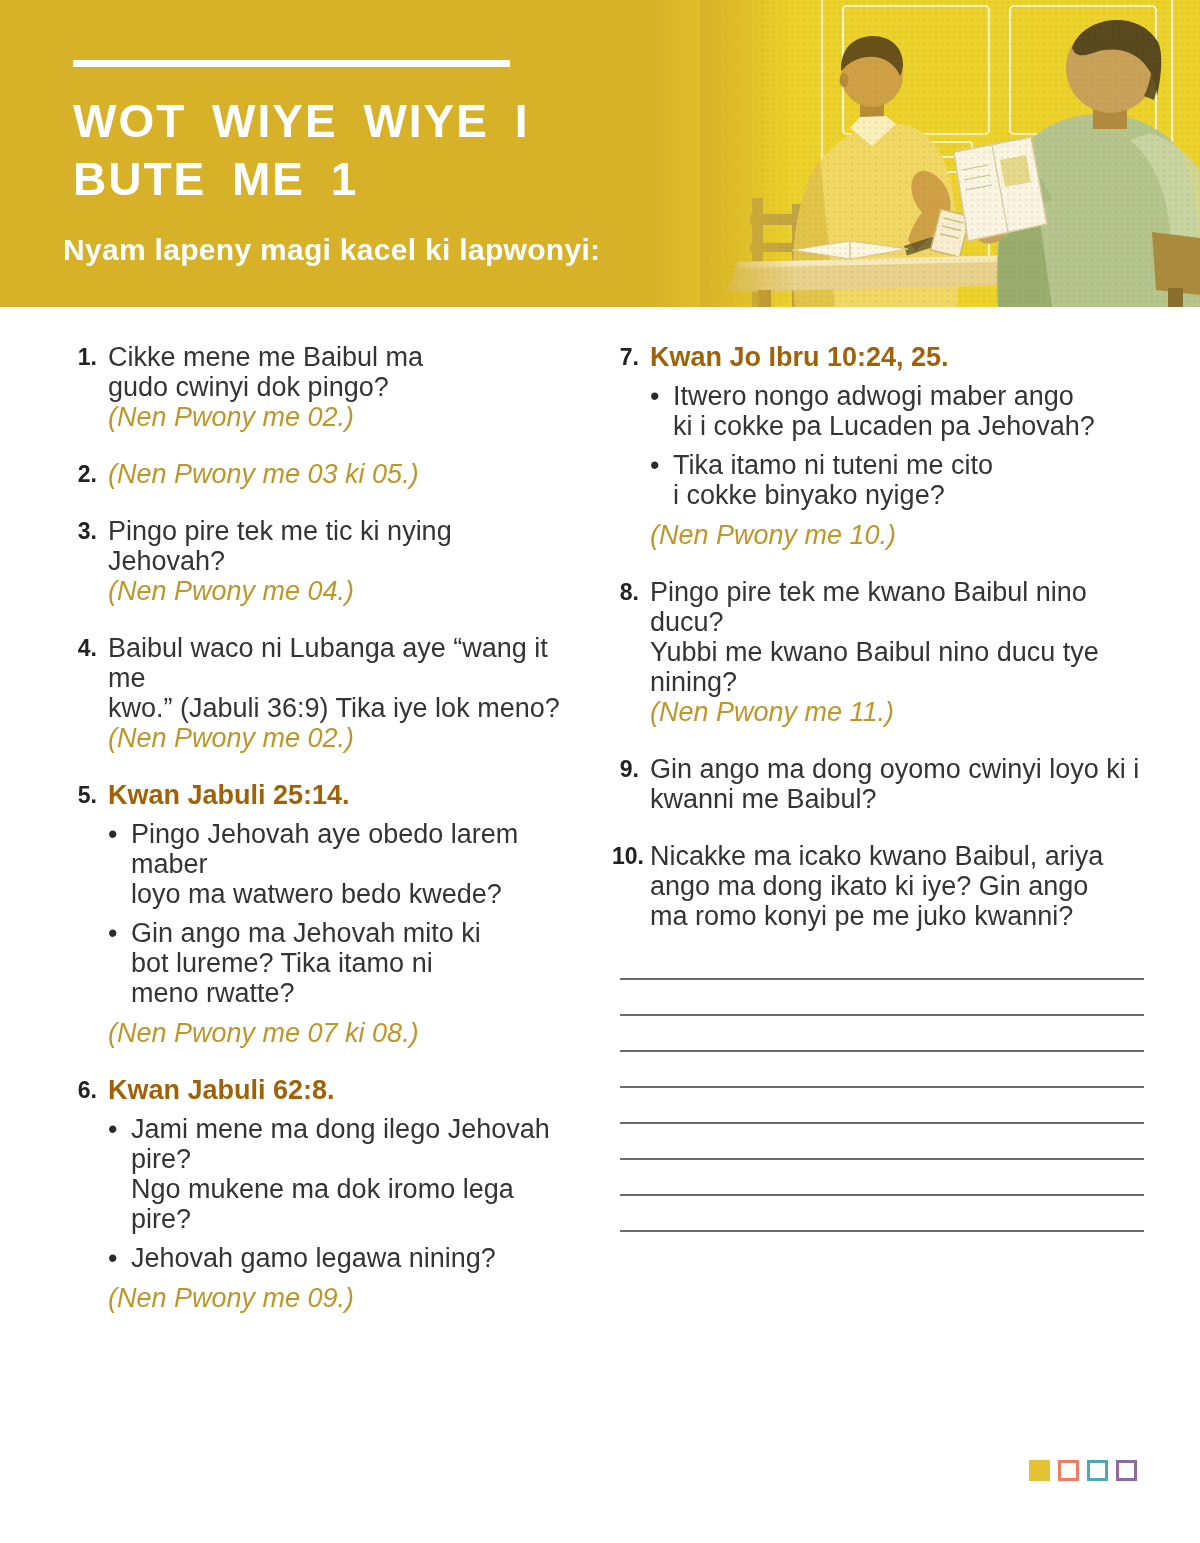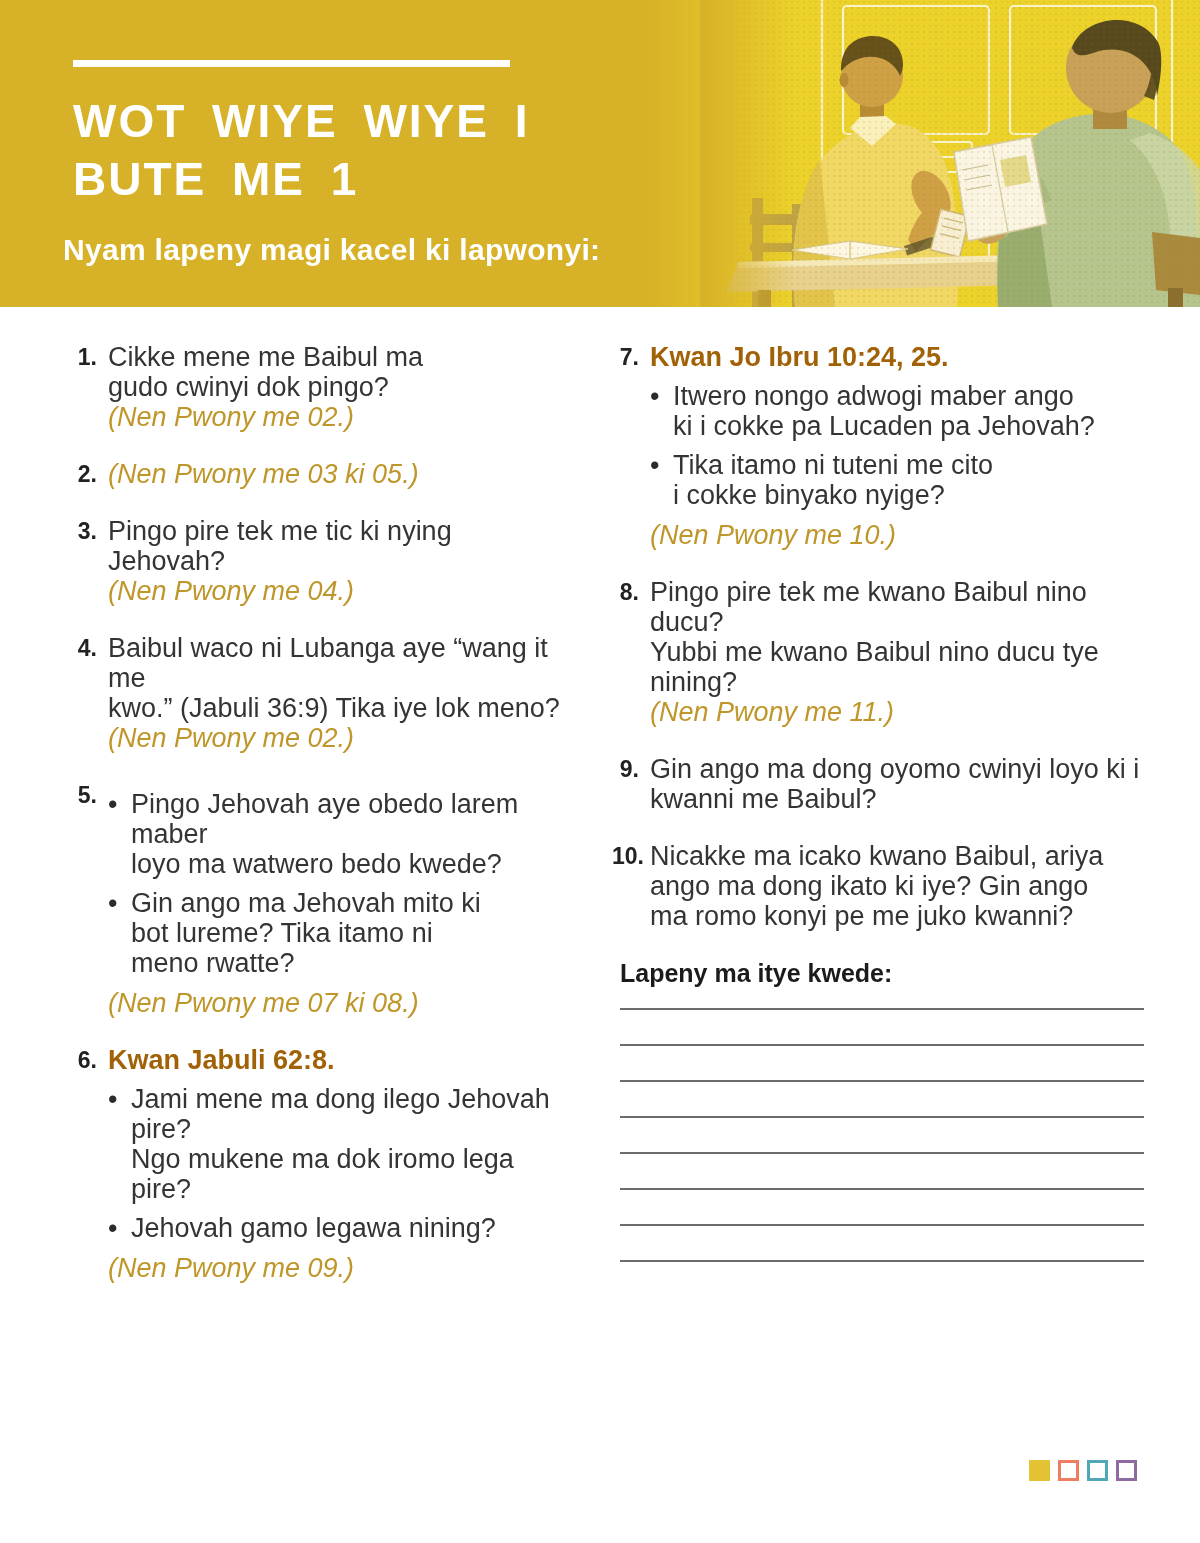--- a/index.html
+++ b/index.html
@@ -178,20 +178,21 @@
         <div class="q-num">4.</div>
         <div class="q-body">
           <div class="q-lead">Baibul waco ni Lubanga aye “wang it me
 kwo.” (Jabuli 36:9) Tika iye lok meno?</div>
           <div class="q-ref">(Nen Pwony me 02.)</div>
         </div>
       </div>
       <div class="q-item">
         <div class="q-num">5.</div>
         <div class="q-body">
+          <div class="q-lead bold">Kwan Jabuli 25:14.</div>
           <div class="q-bullet">
             <span class="q-dot">•</span>
             <span class="q-bullet-text">Pingo Jehovah aye obedo larem maber
 loyo ma watwero bedo kwede?</span>
           </div>
           <div class="q-bullet">
             <span class="q-dot">•</span>
             <span class="q-bullet-text">Gin ango ma Jehovah mito ki
 bot lureme? Tika itamo ni
 meno rwatte?</span>
@@ -251,21 +252,20 @@
       </div>
       <div class="q-item">
         <div class="q-num">10.</div>
         <div class="q-body">
           <div class="q-lead">Nicakke ma icako kwano Baibul, ariya
 ango ma dong ikato ki iye? Gin ango
 ma romo konyi pe me juko kwanni?</div>
         </div>
       </div>
       <div class="notes">
-        <h2 class="notes-heading">Lapeny ma itye kwede:</h2>
         <div class="notes-lines">
           <div class="note-line"></div>
           <div class="note-line"></div>
           <div class="note-line"></div>
           <div class="note-line"></div>
           <div class="note-line"></div>
           <div class="note-line"></div>
           <div class="note-line"></div>
           <div class="note-line"></div>
         </div>

